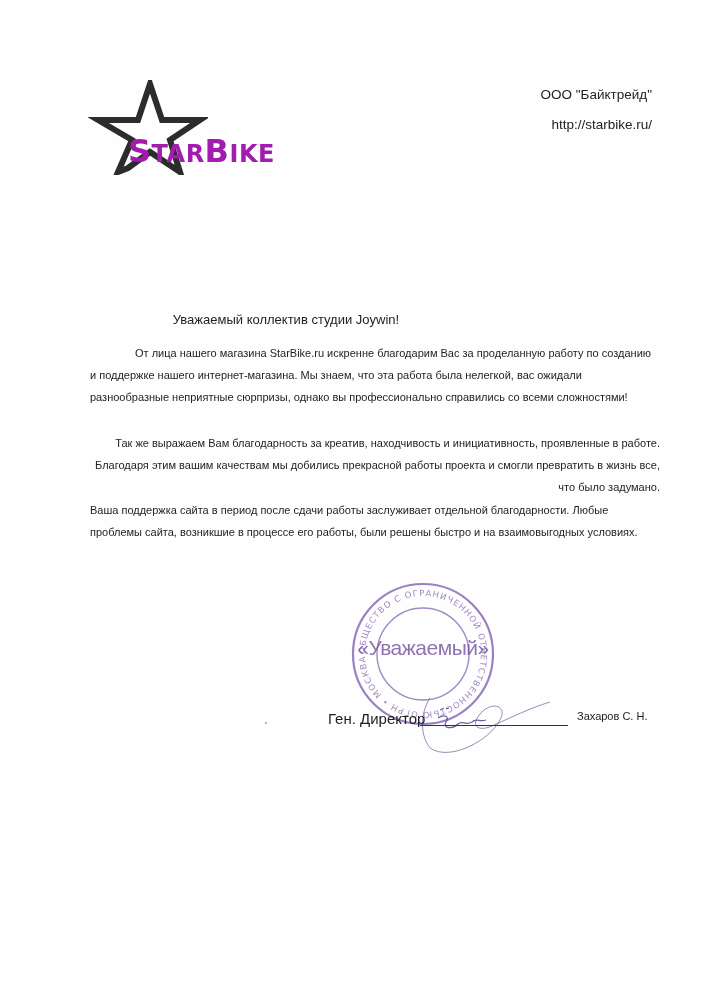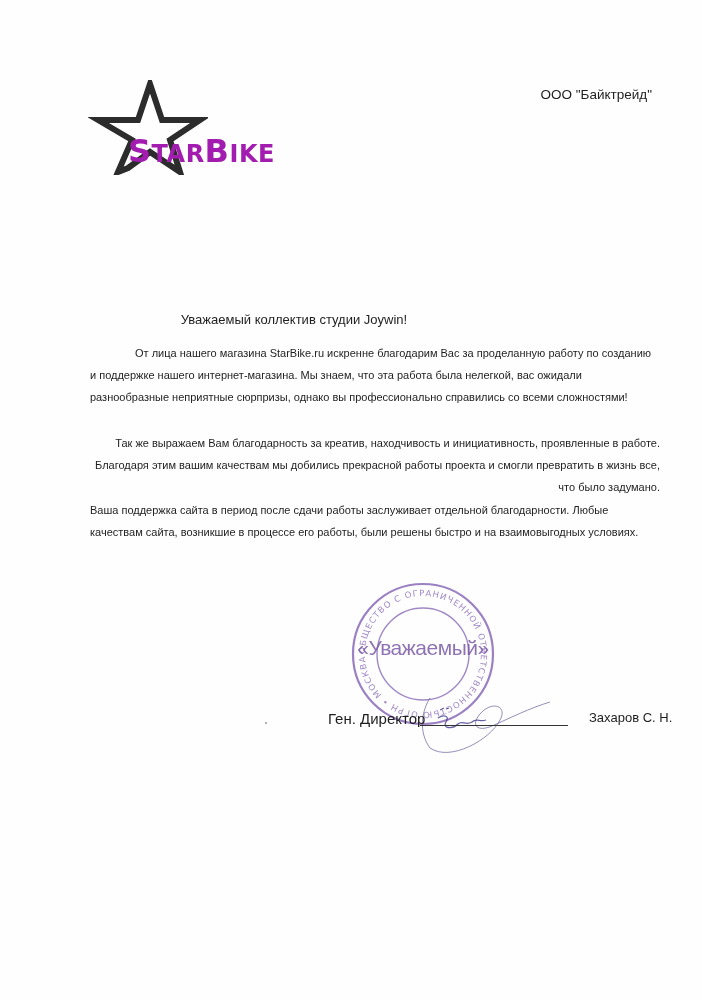--- a/index.html
+++ b/index.html
@@ -33,21 +33,21 @@
 
     
     .header-right {
       position: absolute; right: 50px; top: 80px; text-align: right;
       font-size: 13.5px; color: #222;
     }
     .header-right div { height: 30px; line-height: 30px; }
 
     
     .greeting {
-      position: absolute; left: 12px; width: 564px; top: 312px;
+      position: absolute; left: 4px; width: 564px; top: 312px;
       text-align: center; font-size: 13px;
     }
     .paragraph {
       position: absolute; left: 90px; width: 570px;
       font-size: 11px; line-height: 22px;
     }
     .p1 { top: 342px; text-indent: 45px; }
     .p2 { top: 432px; text-align: right; }
     .p3 { top: 499px; }
     .p4 { top: 566px; }
@@ -64,21 +64,21 @@
 
     
     .sig-title {
       position: absolute; left: 328px; top: 710px; font-size: 15px;
     }
     .sig-line {
       position: absolute; left: 420px; top: 724px; width: 148px; height: 1px;
       border-bottom: 1px solid #333;
     }
     .sig-name {
-      position: absolute; left: 577px; top: 710px; font-size: 13px; margin-left: 12px;
+      position: absolute; left: 577px; top: 710px; font-size: 11px;
     }
     .signature {
       position: absolute; left: 400px; top: 670px; width: 180px; height: 90px;
     }
     .speck { position: absolute; width: 2px; height: 2px; background: #999; border-radius: 1px; }
   </style>
 </head>
 <body>
 
 <div class="page">
@@ -87,27 +87,28 @@
     <svg width="120" height="95" viewBox="0 0 120 95">
       <path d="M62 4 L74 40 L112 40 L82 60 L92 92 L62 72 L40 88 L30 92 L44 60 L10 40 L50 40 Z" fill="none" stroke="#2c2c2c" stroke-width="6" stroke-linejoin="miter"></path>
     </svg>
     <div class="logo-text">
       <span class="big">S</span><span class="small">TAR</span><span class="big">B</span><span class="small">IKE</span>
     </div>
   </div>
 
   <div class="header-right">
     <div>ООО "Байктрейд"</div>
+    <div>http://starbike.ru/</div>
   </div>
 
   <div class="greeting">Уважаемый коллектив студии Joywin!</div>
 
   <div class="paragraph p1">От лица нашего магазина StarBike.ru искренне благодарим Вас за проделанную работу по созданию и поддержке нашего интернет-магазина. Мы знаем, что эта работа была нелегкой, вас ожидали разнообразные неприятные сюрпризы, однако вы профессионально справились со всеми сложностями!</div>
   <div class="paragraph p2">Так же выражаем Вам благодарность за креатив, находчивость и инициативность, проявленные в работе. Благодаря этим вашим качествам мы добились прекрасной работы проекта и смогли превратить в жизнь все, что было задумано.</div>
-  <div class="paragraph p3">Ваша поддержка сайта в период после сдачи работы заслуживает отдельной благодарности. Любые качествам сайта, возникшие в процессе его работы, были решены быстро и на взаимовыгодных условиях.</div>
+  <div class="paragraph p3">Ваша поддержка сайта в период после сдачи работы заслуживает отдельной благодарности. Любые проблемы сайта, возникшие в процессе его работы, были решены быстро и на взаимовыгодных условиях.</div>
 
   <div class="stamp">
     <svg width="150" height="148" viewBox="0 0 150 148">
       <defs>
         <path id="ringPath" d="M75,74 m-58,0 a58,58 0 1,1 116,0 a58,58 0 1,1 -116,0"></path>
       </defs>
       <circle cx="75" cy="74" r="70" fill="none" stroke="#8a6bb8" stroke-width="2.2" opacity="0.85"></circle>
       <circle cx="75" cy="74" r="46" fill="none" stroke="#8a6bb8" stroke-width="1.4" opacity="0.8"></circle>
       <text font-size="8.5" fill="#8a6bb8" opacity="0.8" font-family="DejaVu Sans, sans-serif" letter-spacing="1">
         <textPath href="#ringPath" id="ringTextPath">ОБЩЕСТВО С ОГРАНИЧЕННОЙ ОТВЕТСТВЕННОСТЬЮ ОГРН • МОСКВА •</textPath>

